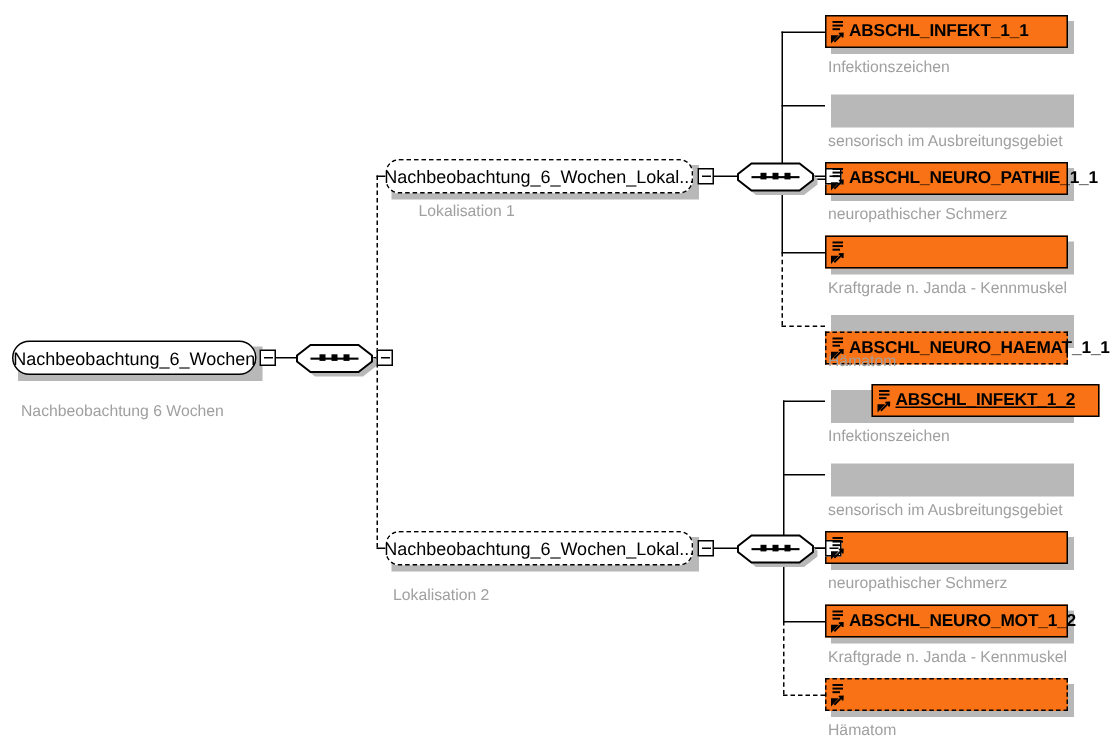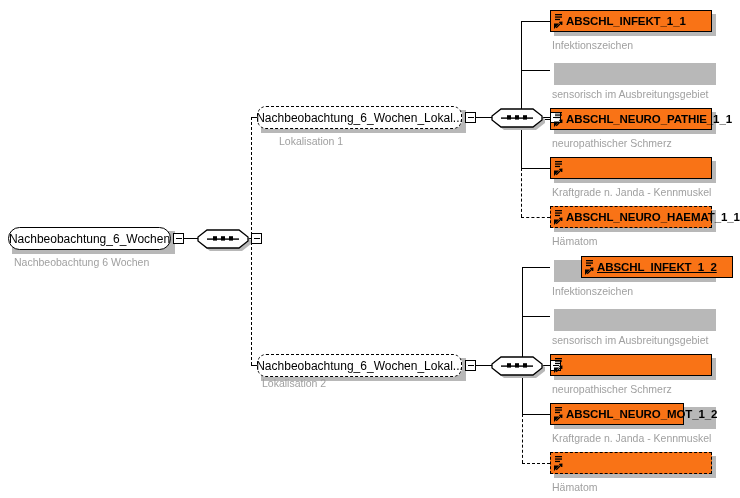--- a/index.html
+++ b/index.html
@@ -135,21 +135,21 @@
   }
 </style>
 </head>
 <body>
 
 <div id="diagram">
     <div class="shadow" style="left: 12px; top: 231px; width: 163px; height: 23px;"></div>
     <div class="rootbox" style="left: 8px; top: 227px; width: 163px;">
       <span>Nachbeobachtung_6_Wochen</span>
     </div>
-    <div class="caption" style="left: 14px; top: 256px;">Nachbeobachtung 6 Wochen</div>
+    <div class="caption" style="left: 14px; top: 268px;">Nachbeobachtung 6 Wochen</div>
     <div class="cbox" style="left: 173px; top: 233px;"></div>
     <div class="ln lnh" style="left: 184px; top: 238px; width: 23px;"></div>
     <div class="seq" style="left: 196px; top: 225px;"><svg width="58" height="28" viewBox="0 0 58 28">
         <path d="M11 5 L43 5 L52 12 L52 16 L43 23 L11 23 L2 16 L2 12 Z" fill="#b8b8b8" transform="translate(3,3)"></path>
         <path d="M11 5 L43 5 L52 12 L52 16 L43 23 L11 23 L2 16 L2 12 Z" fill="#fff" stroke="#000" stroke-width="1.3"></path>
         <rect x="11" y="13.4" width="32" height="1.4" fill="#000"></rect>
         <rect x="17" y="11.2" width="4" height="4.4" fill="#000"></rect>
         <rect x="25" y="11.2" width="4" height="4.4" fill="#000"></rect>
         <rect x="33" y="11.2" width="4" height="4.4" fill="#000"></rect>
       </svg></div>
@@ -210,37 +210,37 @@
           <rect x="2" y="1" width="7" height="1.3" fill="#000"></rect>
           <rect x="2" y="3.4" width="7" height="1.3" fill="#000"></rect>
           <rect x="2" y="5.8" width="5" height="1.3" fill="#000"></rect>
           <path d="M1 16 L1 10.5 L6.2 10.5 Z" fill="#000"></path>
           <path d="M3.2 14.8 L8.5 9.6 M6.2 9.4 L8.8 9.3 L8.7 12" stroke="#000" stroke-width="1.3" fill="none"></path>
         </svg></span>
     </div>
     <div class="caption" style="left: 552px; top: 186px;">Kraftgrade n. Janda - Kennmuskel</div>
     <div class="ln lnh" style="left: 521px; top: 168px; width: 29px;"></div>
     <div class="shadow" style="left: 554px; top: 210px; width: 162px; height: 22px;"></div>
-    <div class="elembox optional" style="left: 550px; top: 206px; width: 162px;">
+    <div class="elembox optional" style="left: 550px; top: 221px; width: 162px;">
       <span class="elemicon"><svg width="11" height="17" viewBox="0 0 11 17">
           <rect x="2" y="1" width="7" height="1.3" fill="#000"></rect>
           <rect x="2" y="3.4" width="7" height="1.3" fill="#000"></rect>
           <rect x="2" y="5.8" width="5" height="1.3" fill="#000"></rect>
           <path d="M1 16 L1 10.5 L6.2 10.5 Z" fill="#000"></path>
           <path d="M3.2 14.8 L8.5 9.6 M6.2 9.4 L8.8 9.3 L8.7 12" stroke="#000" stroke-width="1.3" fill="none"></path>
         </svg></span>
       <span>ABSCHL_NEURO_HAEMAT_1_1</span>
     </div>
     <div class="caption" style="left: 552px; top: 235px;">Hämatom</div>
     <div class="dash-h" style="left: 521px; top: 217px; width: 29px;"></div>
     <div class="shadow" style="left: 261px; top: 358px; width: 205px; height: 23px;"></div>
     <div class="rootbox" style="left: 257px; top: 354px; width: 205px; border-style: dashed; border-radius: 9px;">
       <span>Nachbeobachtung_6_Wochen_Lokal...</span>
     </div>
-    <div class="caption" style="left: 262px; top: 377px;">Lokalisation 2</div>
+    <div class="caption" style="left: 262px; top: 391px;">Lokalisation 2</div>
     <div class="cbox" style="left: 465px; top: 360px;"></div>
     <div class="ln lnh" style="left: 476px; top: 365px; width: 16px;"></div>
     <div class="seq" style="left: 490px; top: 352px;"><svg width="58" height="28" viewBox="0 0 58 28">
         <path d="M11 5 L43 5 L52 12 L52 16 L43 23 L11 23 L2 16 L2 12 Z" fill="#b8b8b8" transform="translate(3,3)"></path>
         <path d="M11 5 L43 5 L52 12 L52 16 L43 23 L11 23 L2 16 L2 12 Z" fill="#fff" stroke="#000" stroke-width="1.3"></path>
         <rect x="11" y="13.4" width="32" height="1.4" fill="#000"></rect>
         <rect x="17" y="11.2" width="4" height="4.4" fill="#000"></rect>
         <rect x="25" y="11.2" width="4" height="4.4" fill="#000"></rect>
         <rect x="33" y="11.2" width="4" height="4.4" fill="#000"></rect>
       </svg></div>
@@ -271,21 +271,21 @@
           <rect x="2" y="1" width="7" height="1.3" fill="#000"></rect>
           <rect x="2" y="3.4" width="7" height="1.3" fill="#000"></rect>
           <rect x="2" y="5.8" width="5" height="1.3" fill="#000"></rect>
           <path d="M1 16 L1 10.5 L6.2 10.5 Z" fill="#000"></path>
           <path d="M3.2 14.8 L8.5 9.6 M6.2 9.4 L8.8 9.3 L8.7 12" stroke="#000" stroke-width="1.3" fill="none"></path>
         </svg></span>
     </div>
     <div class="caption" style="left: 552px; top: 383px;">neuropathischer Schmerz</div>
     <div class="ln lnh" style="left: 522px; top: 365px; width: 28px;"></div>
     <div class="shadow" style="left: 554px; top: 407px; width: 162px; height: 22px;"></div>
-    <div class="elembox" style="left: 550px; top: 403px; width: 134px;">
+    <div class="elembox" style="left: 550px; top: 403px; width: 162px;">
       <span class="elemicon"><svg width="11" height="17" viewBox="0 0 11 17">
           <rect x="2" y="1" width="7" height="1.3" fill="#000"></rect>
           <rect x="2" y="3.4" width="7" height="1.3" fill="#000"></rect>
           <rect x="2" y="5.8" width="5" height="1.3" fill="#000"></rect>
           <path d="M1 16 L1 10.5 L6.2 10.5 Z" fill="#000"></path>
           <path d="M3.2 14.8 L8.5 9.6 M6.2 9.4 L8.8 9.3 L8.7 12" stroke="#000" stroke-width="1.3" fill="none"></path>
         </svg></span>
       <span>ABSCHL_NEURO_MOT_1_2</span>
     </div>
     <div class="caption" style="left: 552px; top: 432px;">Kraftgrade n. Janda - Kennmuskel</div>

